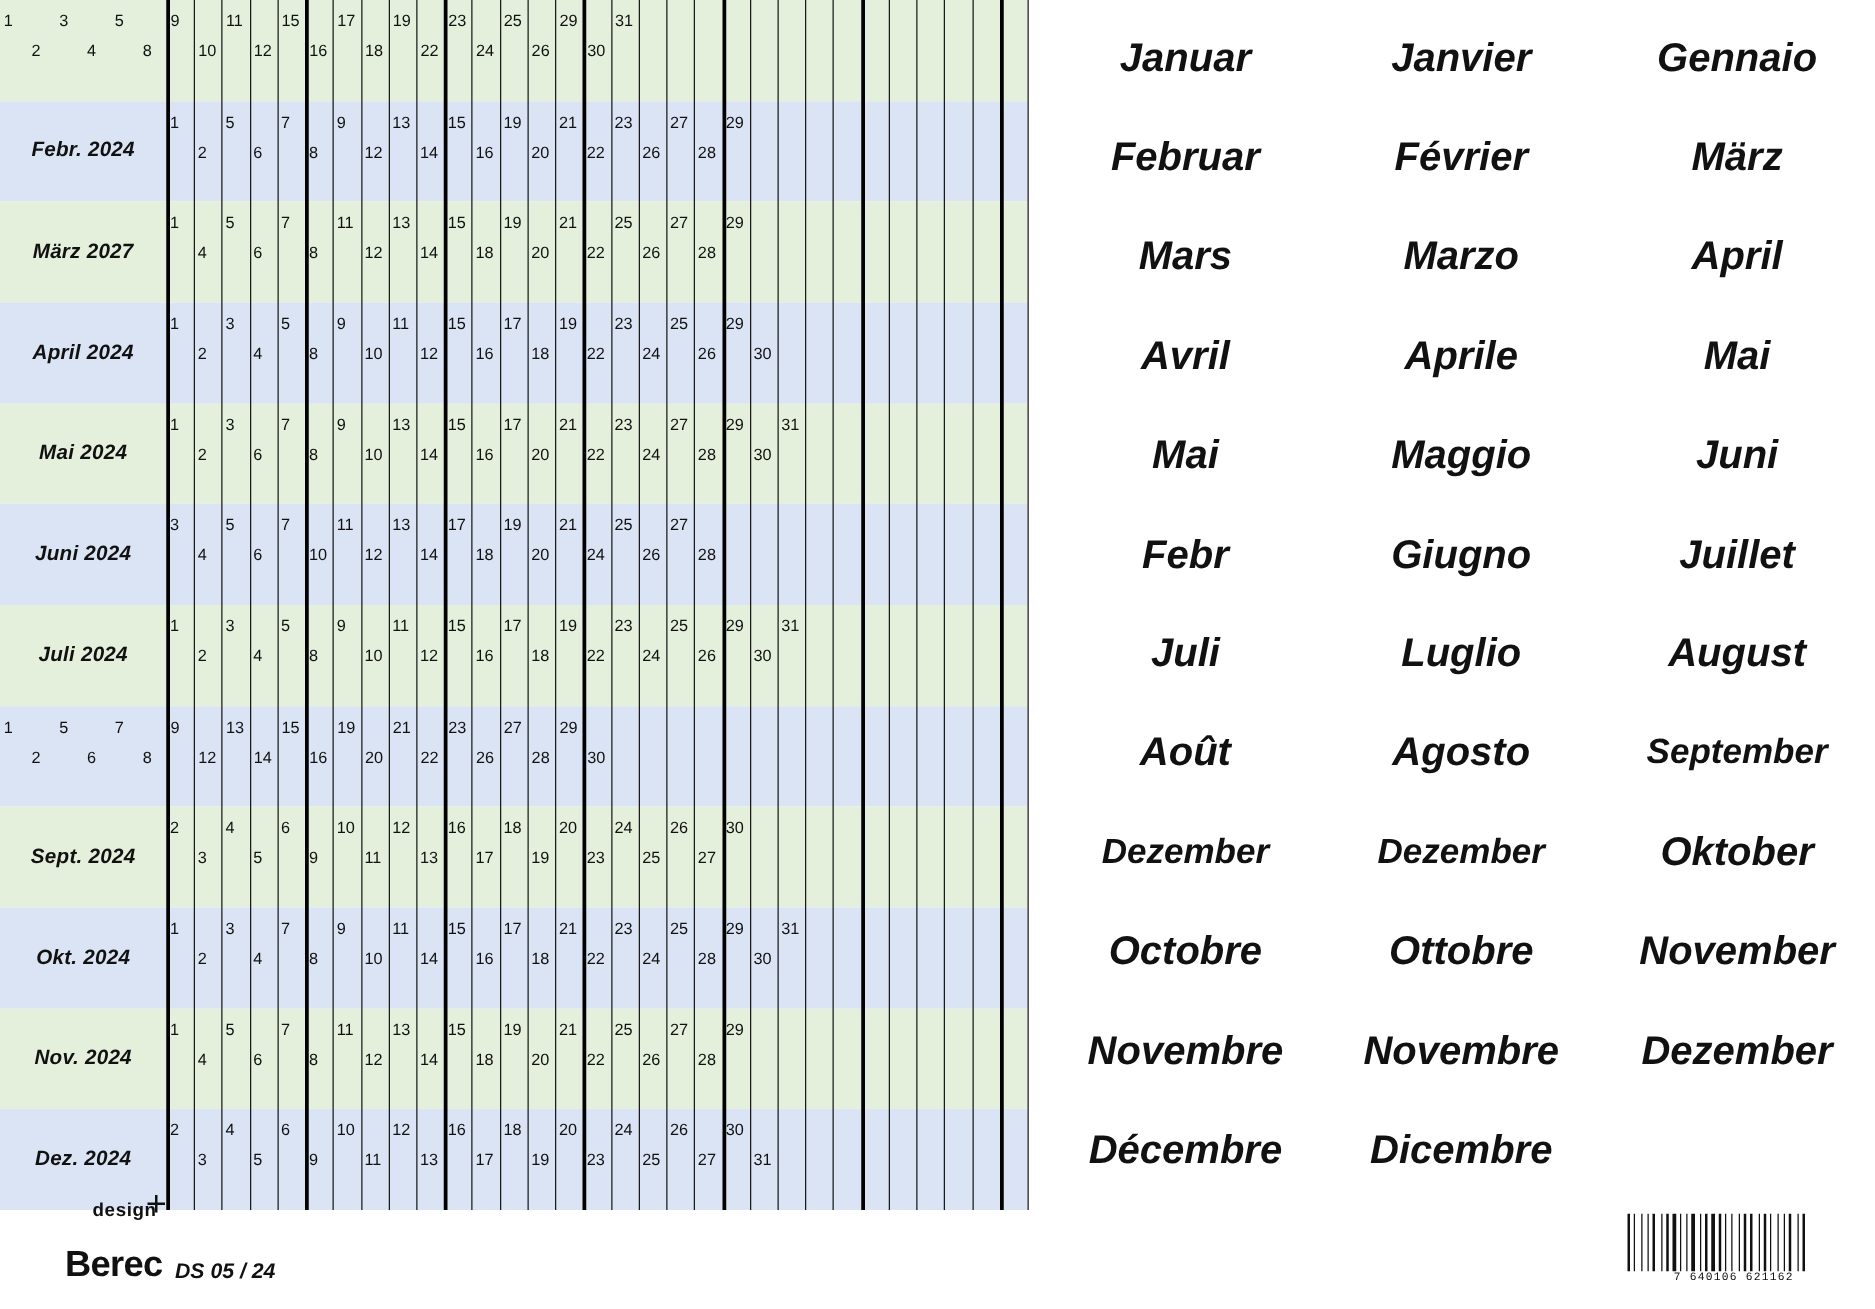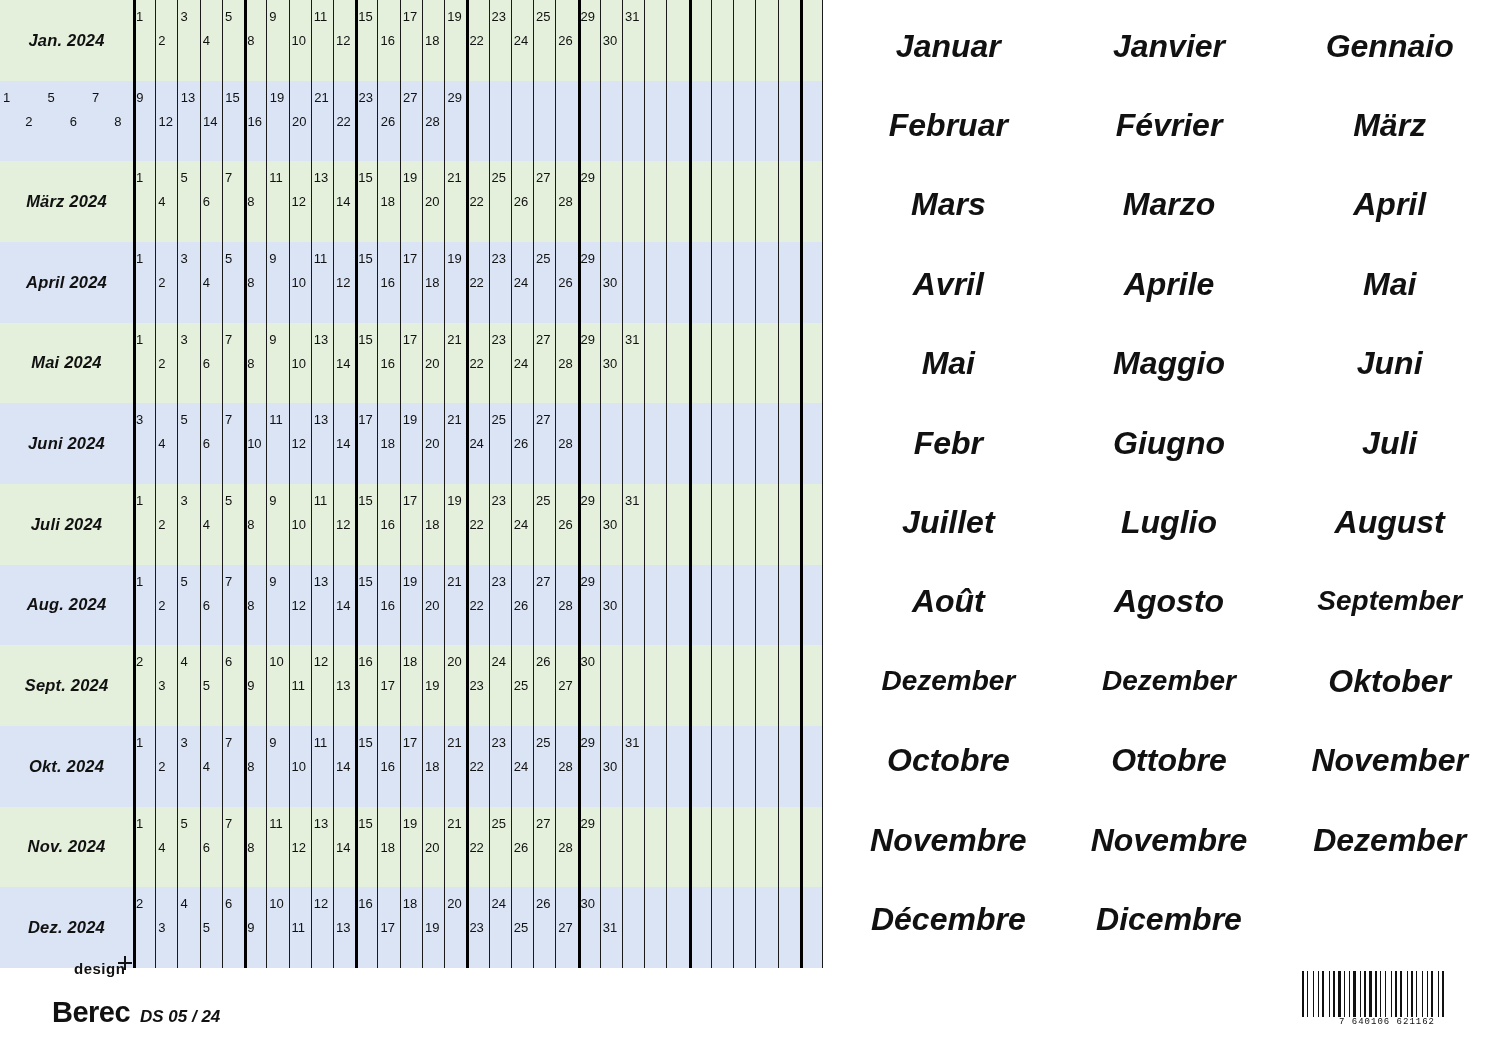--- a/index.html
+++ b/index.html
@@ -118,21 +118,20 @@
   #barcode .num{
     font-size:9px;letter-spacing:1px;color:#111;text-align:center;
     font-family:"Liberation Mono", monospace;
   }
 </style>
 </head>
 <body>
 
 <div id="calendar">
     <div class="month-row green" style="height: 80.6667px;">
-      <div class="month-label">Jan. 2024</div>
       <div class="days">
         <div class="day up" style="left: 0px; width: 22.2258px;">
           <span>1</span>
         </div>
         <div class="day dn" style="left: 22.2258px; width: 22.2258px;">
           <span>2</span>
         </div>
         <div class="day up" style="left: 44.4516px; width: 22.2258px;">
           <span>3</span>
         </div>
@@ -192,20 +191,21 @@
         </div>
         <div class="day dn" style="left: 466.742px; width: 22.2258px;">
           <span>30</span>
         </div>
         <div class="day up" style="left: 488.968px; width: 22.2258px;">
           <span>31</span>
         </div>
       </div>
     </div>
     <div class="month-row blue" style="height: 80.6667px;">
+      <div class="month-label">Febr. 2024</div>
       <div class="days">
         <div class="day up" style="left: 0px; width: 22.2258px;">
           <span>1</span>
         </div>
         <div class="day dn" style="left: 22.2258px; width: 22.2258px;">
           <span>2</span>
         </div>
         <div class="day up" style="left: 44.4516px; width: 22.2258px;">
           <span>5</span>
         </div>
@@ -259,21 +259,21 @@
         </div>
         <div class="day dn" style="left: 422.29px; width: 22.2258px;">
           <span>28</span>
         </div>
         <div class="day up" style="left: 444.516px; width: 22.2258px;">
           <span>29</span>
         </div>
       </div>
     </div>
     <div class="month-row green" style="height: 80.6667px;">
-      <div class="month-label">März 2024</div>
+      <div class="month-label">März 2027</div>
       <div class="days">
         <div class="day up" style="left: 0px; width: 22.2258px;">
           <span>1</span>
         </div>
         <div class="day dn" style="left: 22.2258px; width: 22.2258px;">
           <span>4</span>
         </div>
         <div class="day up" style="left: 44.4516px; width: 22.2258px;">
           <span>5</span>
         </div>
@@ -611,21 +611,20 @@
         </div>
         <div class="day dn" style="left: 466.742px; width: 22.2258px;">
           <span>30</span>
         </div>
         <div class="day up" style="left: 488.968px; width: 22.2258px;">
           <span>31</span>
         </div>
       </div>
     </div>
     <div class="month-row blue" style="height: 80.6667px;">
-      <div class="month-label">Aug. 2024</div>
       <div class="days">
         <div class="day up" style="left: 0px; width: 22.2258px;">
           <span>1</span>
         </div>
         <div class="day dn" style="left: 22.2258px; width: 22.2258px;">
           <span>2</span>
         </div>
         <div class="day up" style="left: 44.4516px; width: 22.2258px;">
           <span>5</span>
         </div>
@@ -1014,22 +1013,22 @@
     <div class="lang-cell">Marzo</div>
     <div class="lang-cell">April</div>
     <div class="lang-cell">Avril</div>
     <div class="lang-cell">Aprile</div>
     <div class="lang-cell">Mai</div>
     <div class="lang-cell">Mai</div>
     <div class="lang-cell">Maggio</div>
     <div class="lang-cell">Juni</div>
     <div class="lang-cell">Febr</div>
     <div class="lang-cell">Giugno</div>
+    <div class="lang-cell">Juillet</div>
     <div class="lang-cell">Juli</div>
-    <div class="lang-cell">Juillet</div>
     <div class="lang-cell">Luglio</div>
     <div class="lang-cell">August</div>
     <div class="lang-cell">Août</div>
     <div class="lang-cell">Agosto</div>
     <div class="lang-cell sm">September</div>
     <div class="lang-cell sm">Dezember</div>
     <div class="lang-cell sm">Dezember</div>
     <div class="lang-cell">Oktober</div>
     <div class="lang-cell">Octobre</div>
     <div class="lang-cell">Ottobre</div>

